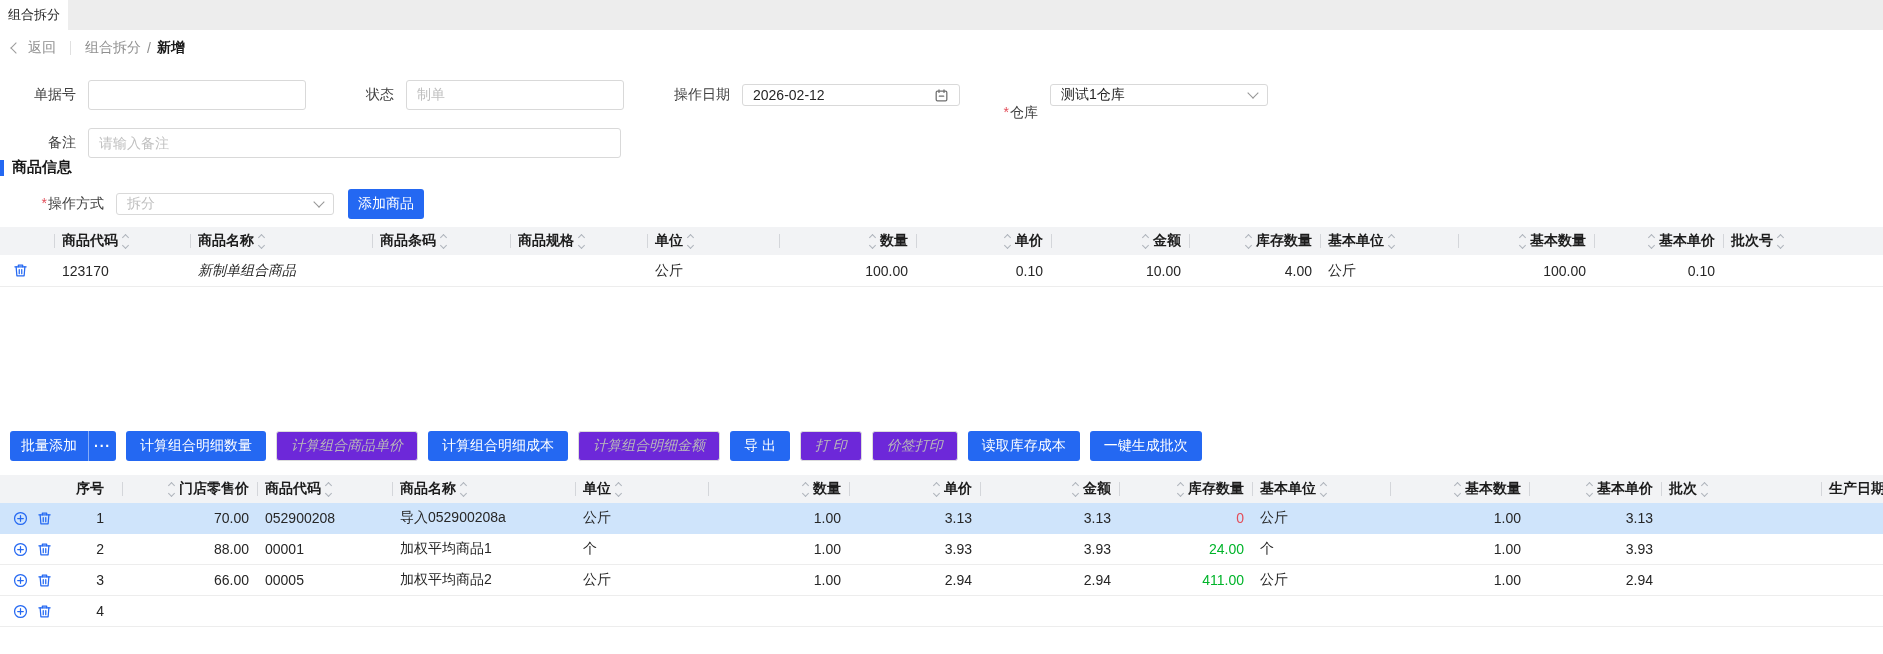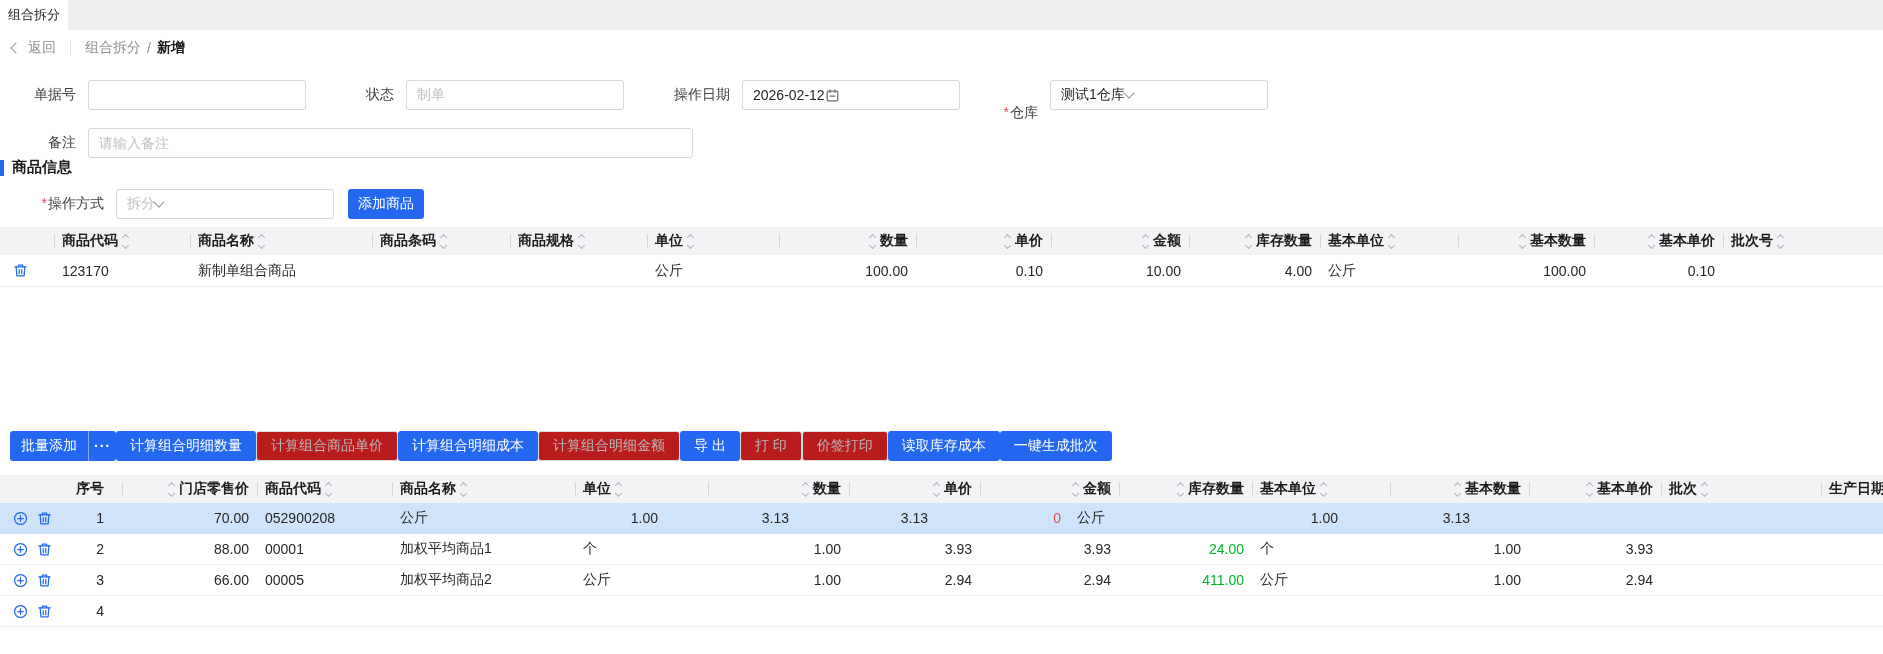--- a/index.html
+++ b/index.html
@@ -35,45 +35,45 @@
   .w88 {width:88px;} .w100{width:100px;} .w118{width:118px;} .w90{width:90px;margin-top:36px;}
   .req { color:#e34d59; margin-right:1px; }
   input.f-input {
     height:30px; border:1px solid #d9d9d9; border-radius:3px; padding:0 10px;
     font-size:14px; color:#333; outline:none; background:#fff;
     font-family:"Liberation Sans", sans-serif;
   }
   input.f-input::placeholder { color:#c0c0c0; }
   .input-muted { color:#bfbfbf !important; }
   .f-box {
-    height:30px; border:1px solid #d9d9d9; border-radius:3px; padding:0 10px;
-    display:flex; align-items:center; background:#fff; cursor:pointer;
+    height:22px; border:1px solid #d9d9d9; border-radius:3px; padding:0 10px;
+    display:flex; align-items:center; justify-content:space-between; background:#fff; cursor:pointer;
   }
-  .w218 { width:218px; } .w533 { width:605px; }
+  .w218 { width:218px; } .w533 { width:533px; }
   .chev-down { width:8px; height:8px; border-right:1.5px solid #969696; border-bottom:1.5px solid #969696;
                transform:rotate(45deg); margin-top:-4px; flex:none; }
   .cal-icon { color:#6f6f6f; display:inline-flex; flex:none; }
 
   
   .section-title { display:flex; align-items:center; font-weight:700; font-size:15px; color:#1a1a1a; }
   .section-bar { width:4px; height:16px; background:#2468f2; margin-right:8px; flex:none; }
 
   
   .op-row { display:flex; align-items:center; margin-top:12px;padding-left:28px; }
 
   
   .btn {
     height:30px; border-radius:3px; font-size:14px; border:none; white-space:nowrap;
     display:inline-flex; align-items:center; justify-content:center; padding:0 14px; cursor:pointer;
     font-family:"Liberation Sans", sans-serif;
   }
   .btn-primary { background:#2468f2; color:#ffffff; }
-  .btn-disabled { background:#b91c1c; color:#b9b9b9; border:1px solid #dcdcdc; cursor:not-allowed; }
+  .btn-disabled { background:#6d28d9; color:#b9b9b9; border:1px solid #dcdcdc; cursor:not-allowed;font-style:italic; }
   .add-btn { margin-left:14px; padding:0 10px; }
-  .toolbar { display:flex; align-items:center; margin:144px 0 0 10px; }
+  .toolbar { display:flex; align-items:center; gap:10px; margin:144px 0 0 10px; }
   .split { display:inline-flex; }
   .split .btn-main { border-radius:3px 0 0 3px; padding:0 11px; }
   .split .btn-more { border-radius:0 3px 3px 0; width:28px; padding:0; border-left:1px solid rgba(255,255,255,.45);
                      letter-spacing:1px; font-weight:700; }
 
   
   .tbl { width:1990px; }
   .tbl-combo { margin-top:8px; }
   .tbl-detail { margin-top:14px; }
   .thead { display:flex; background:#f2f3f5; height:28px; align-items:stretch; font-weight:700; color:#1c1c1c; }
@@ -265,21 +265,21 @@
         <span class="icon-btn">
           <svg width="15" height="15" viewBox="0 0 24 24" fill="none" stroke="currentColor" stroke-width="2" stroke-linecap="round" stroke-linejoin="round">
             <path d="M3 6h18"></path>
             <path d="M8.5 6V3.5h7V6"></path>
             <path d="M5 6l1.2 14.5h11.6L19 6"></path>
             <path d="M10 10.5v6.5M14 10.5v6.5"></path>
           </svg>
         </span>
       </div>
       <div class="td a-left" style="flex: 0 0 136px;">123170</div>
-      <div class="td a-left" style="flex: 0 0 182px;">新制单组合商品</div>
+      <div class="td a-left" style="flex: 0 0 182px; font-style: italic;">新制单组合商品</div>
       <div class="td a-left" style="flex: 0 0 138px;"></div>
       <div class="td a-left" style="flex: 0 0 137px;"></div>
       <div class="td a-left" style="flex: 0 0 132px;">公斤</div>
       <div class="td a-right" style="flex: 0 0 137px;">100.00</div>
       <div class="td a-right" style="flex: 0 0 135px;">0.10</div>
       <div class="td a-right" style="flex: 0 0 138px;">10.00</div>
       <div class="td a-right" style="flex: 0 0 131px;">4.00</div>
       <div class="td a-left" style="flex: 0 0 138px;">公斤</div>
       <div class="td a-right" style="flex: 0 0 136px;">100.00</div>
       <div class="td a-right" style="flex: 0 0 129px;">0.10</div>
@@ -412,20 +412,21 @@
             <path d="M3 6h18"></path>
             <path d="M8.5 6V3.5h7V6"></path>
             <path d="M5 6l1.2 14.5h11.6L19 6"></path>
             <path d="M10 10.5v6.5M14 10.5v6.5"></path>
           </svg>
         </span>
       </div>
       <div class="td a-right c-seq" style="flex: 0 0 62px;">1</div>
       <div class="td a-right" style="flex: 0 0 135px;">70.00</div>
       <div class="td a-left" style="flex: 0 0 135px;">052900208</div>
+      <div class="td a-left" style="flex: 0 0 183px;">导入052900208a</div>
       <div class="td a-left" style="flex: 0 0 133px;">公斤</div>
       <div class="td a-right" style="flex: 0 0 141px;">1.00</div>
       <div class="td a-right" style="flex: 0 0 131px;">3.13</div>
       <div class="td a-right" style="flex: 0 0 139px;">3.13</div>
       <div class="td a-right danger" style="flex: 0 0 133px;">0</div>
       <div class="td a-left" style="flex: 0 0 138px;">公斤</div>
       <div class="td a-right" style="flex: 0 0 139px;">1.00</div>
       <div class="td a-right" style="flex: 0 0 132px;">3.13</div>
       <div class="td a-left" style="flex: 0 0 160px;"></div>
       <div class="td a-left" style="flex: 0 0 169px;"></div>

